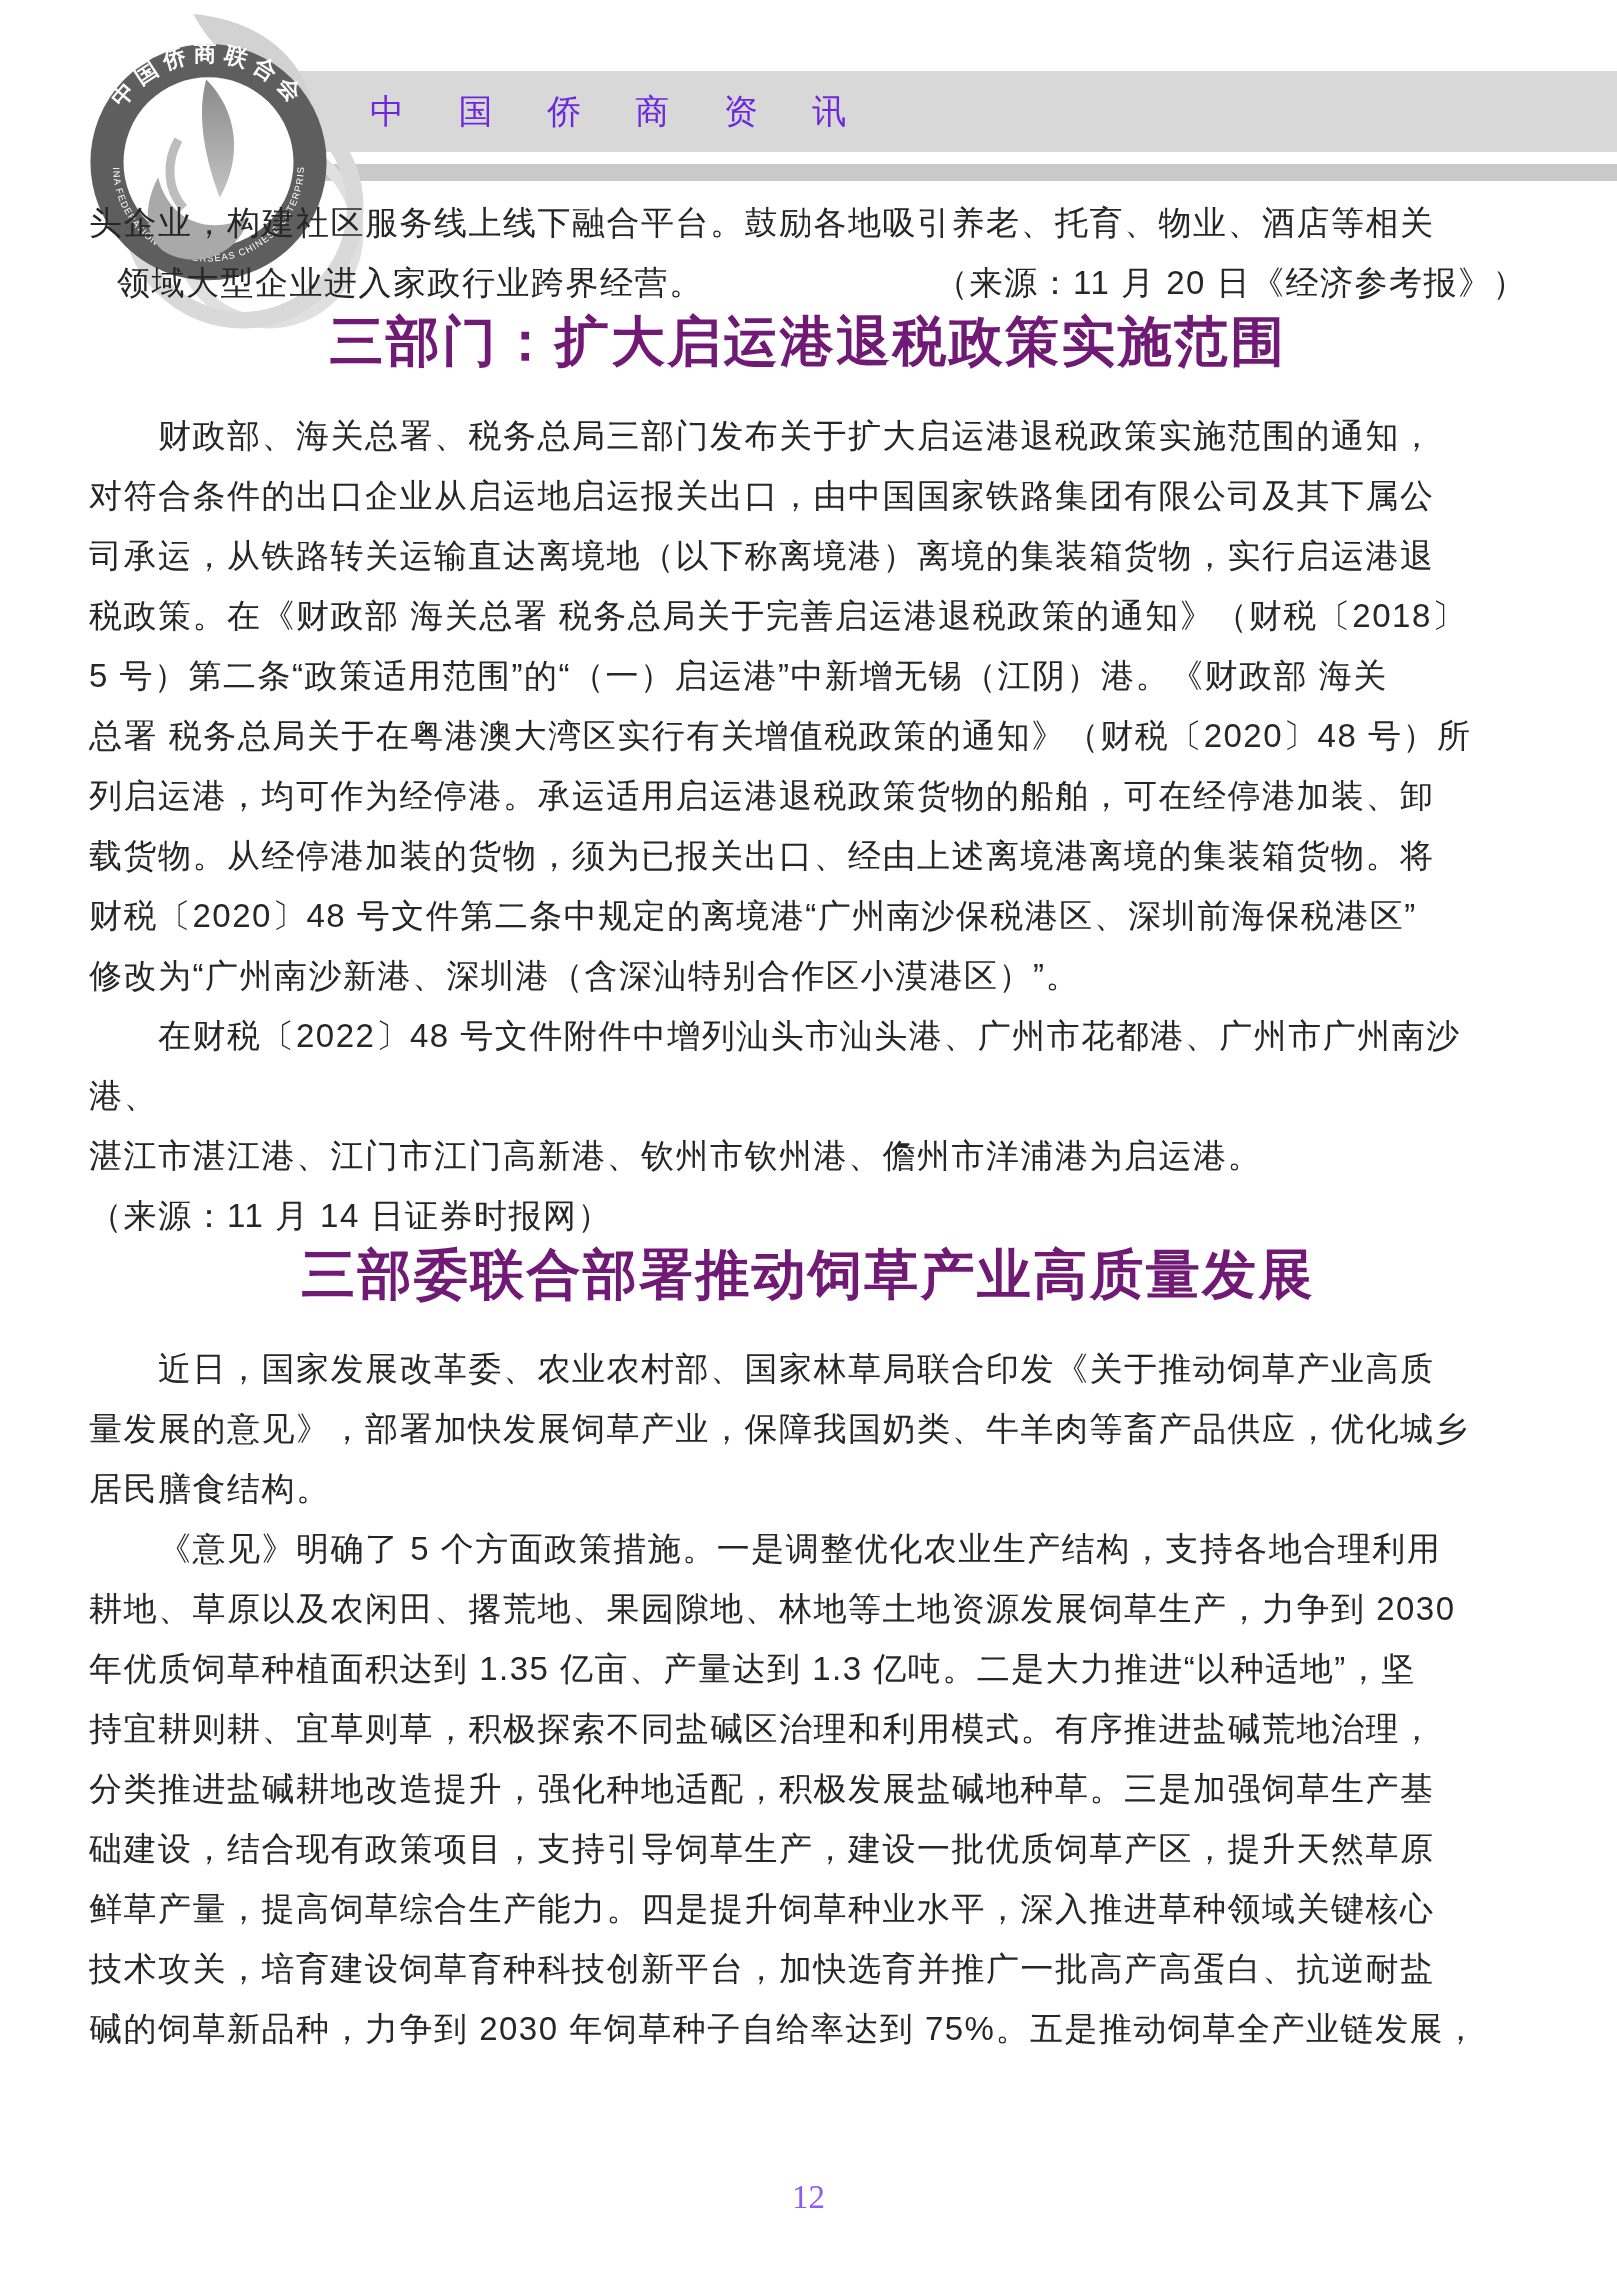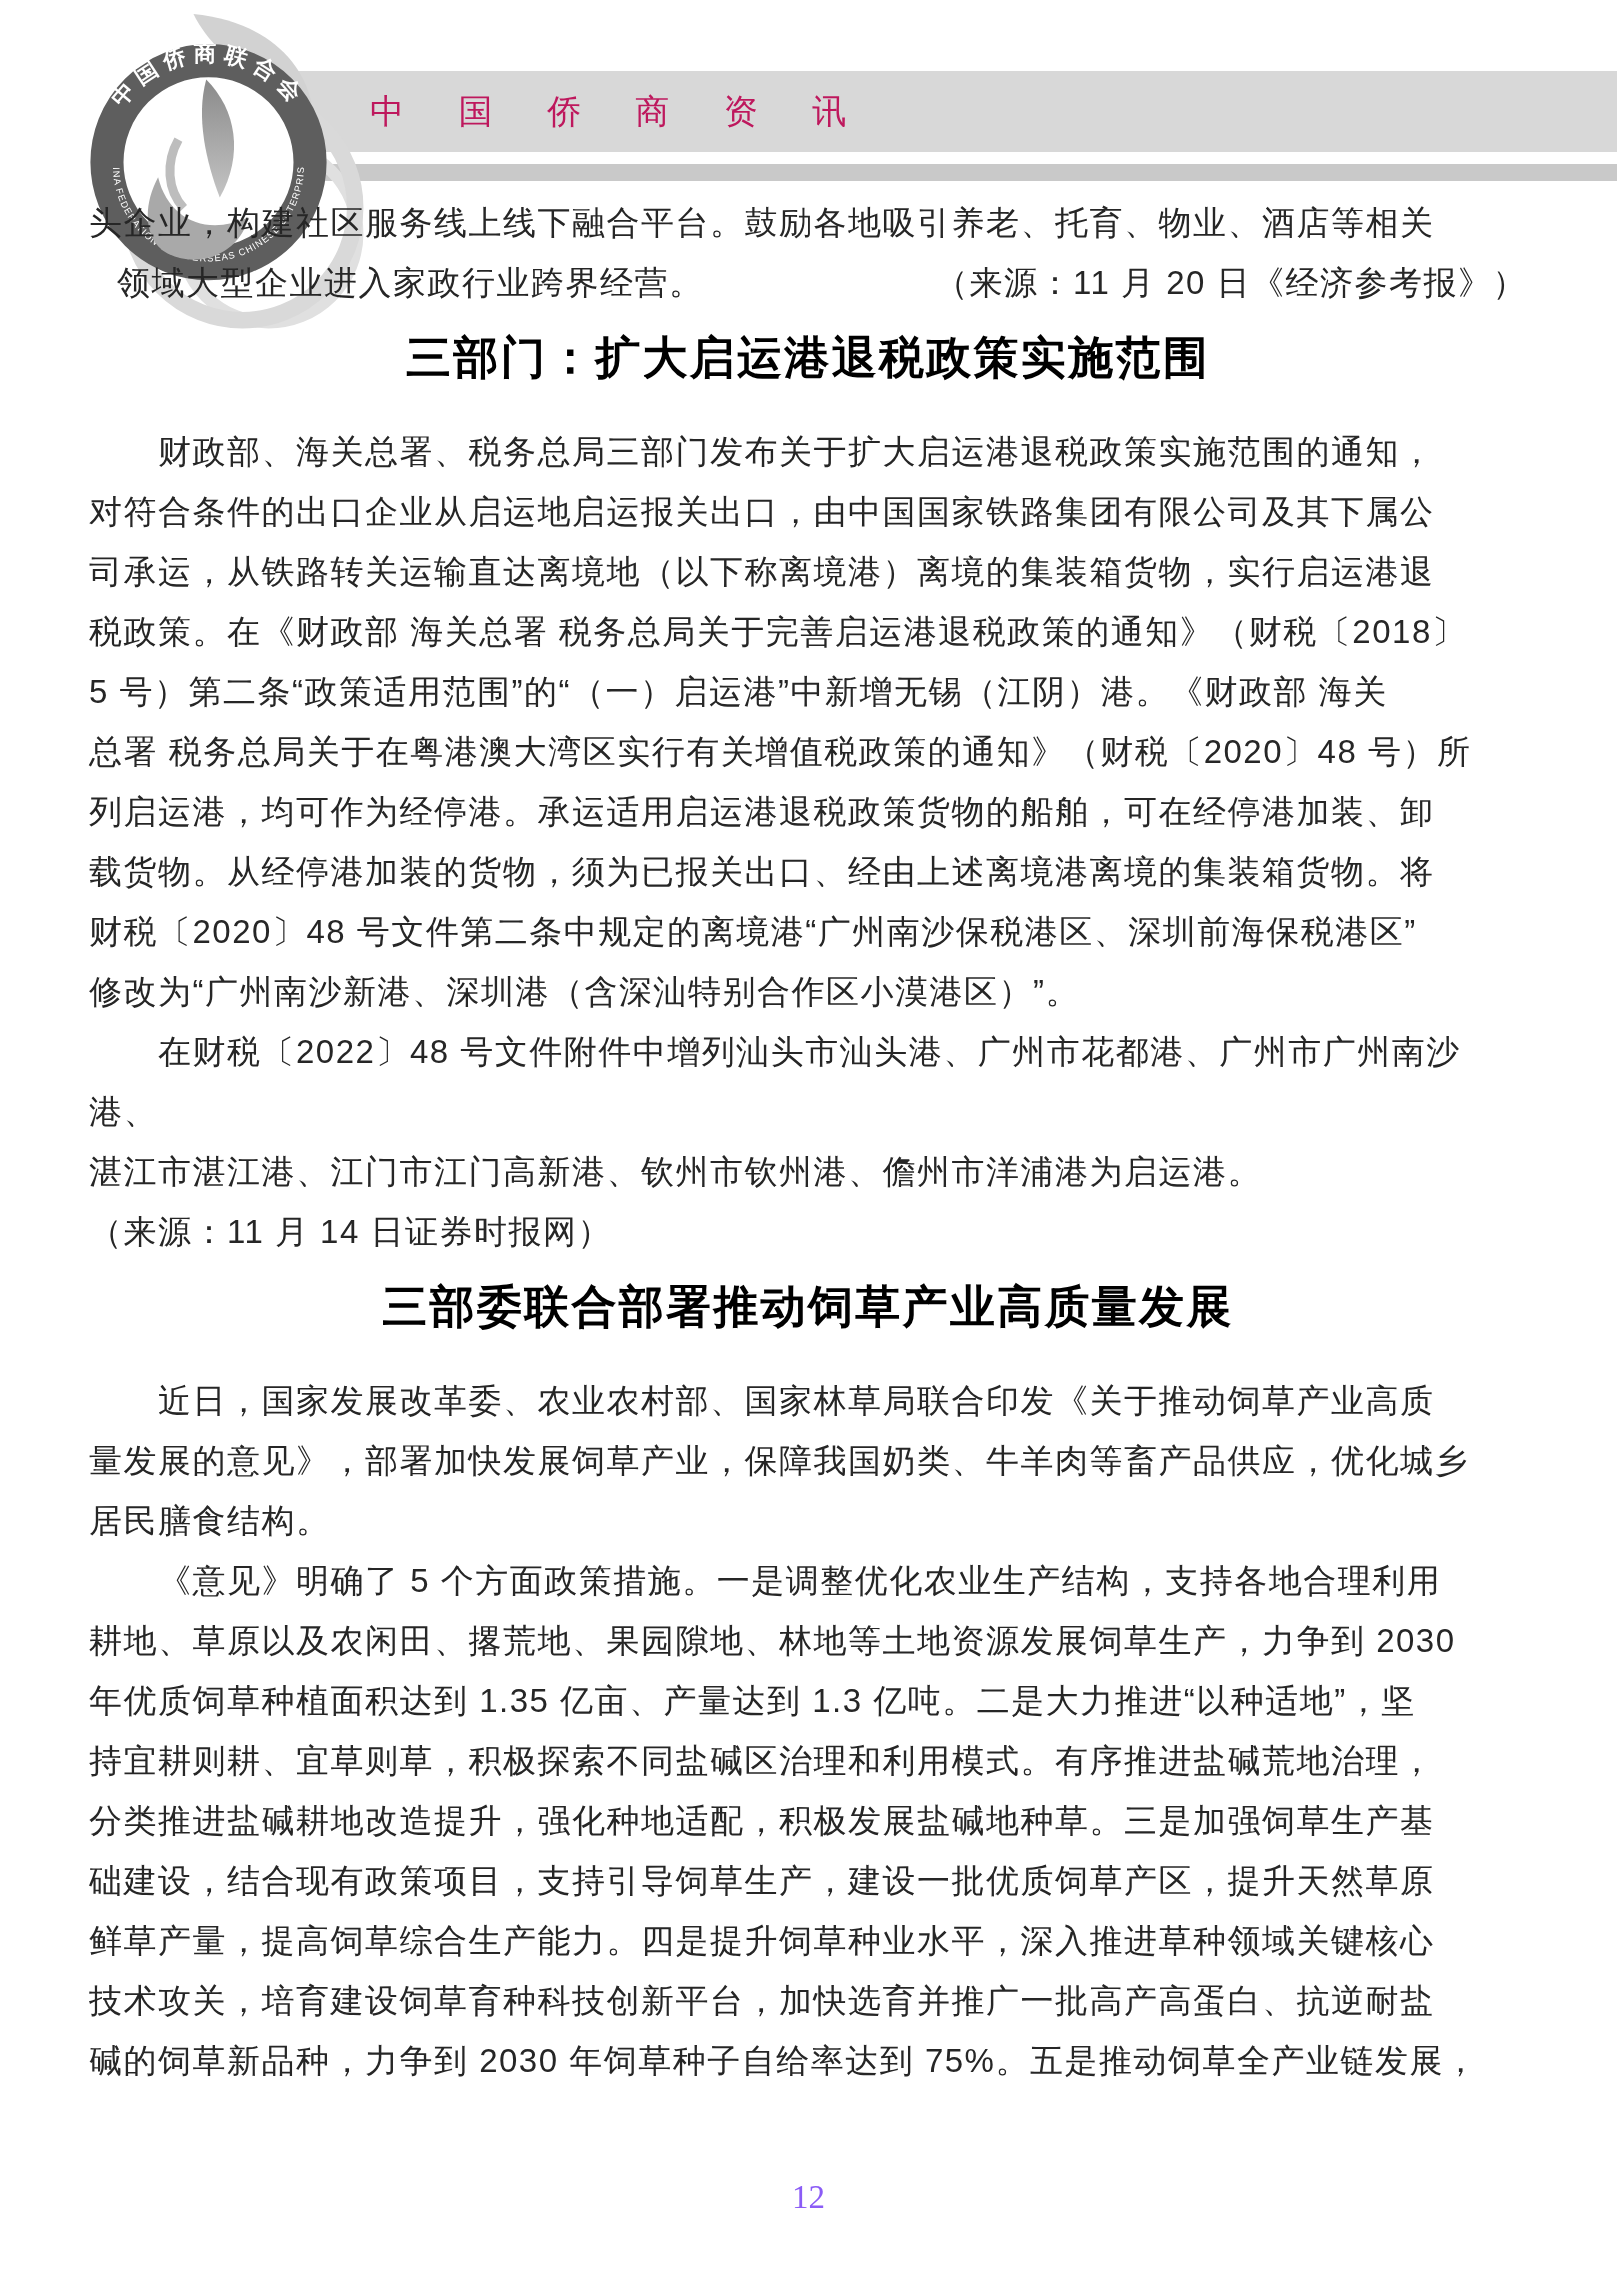--- a/index.html
+++ b/index.html
@@ -7,40 +7,40 @@
     width:1617px;height:2284px;position:relative;background:#ffffff;
     font-family:"Liberation Sans",sans-serif;overflow:hidden;
   }
   
   .band{
     position:absolute;left:224px;top:71px;right:0;height:81px;
     background:#d8d8d8;
   }
   .band-title{
     position:absolute;left:370px;top:71px;height:81px;line-height:81px;
-    font-size:34px;color:#be185d;letter-spacing:15px;word-spacing:15px;
+    font-size:34px;color:#6d28d9;letter-spacing:15px;word-spacing:15px;
     white-space:nowrap;
   }
   .band-thin{
     position:absolute;left:224px;top:164px;right:0;height:16.6px;
     background:#c9c9c9;
   }
   .logo{position:absolute;left:39px;top:7.5px;width:339px;height:346px;}
   
   .content{
     position:absolute;left:89px;top:193px;width:1438px;
     font-size:33px;line-height:60px;letter-spacing:1.5px;color:#262626;
   }
   .line{height:60px;white-space:nowrap;}
   .line-split{display:flex;justify-content:space-between;height:60px;margin-left:28px;}
   .para{white-space:pre-line;text-align:left;}
   .src{height:60px;line-height:60px;}
   h2.sec-title{
-    margin:16px;text-align:center;font-size:45px;line-height:57px;
-    font-weight:bold;color:#000000;letter-spacing:2.3px;
+    margin:0;text-align:center;font-size:54px;line-height:57px;
+    font-weight:bold;color:#701a75;letter-spacing:2.3px;
   }
   .mt-h1{margin-top:78px;}
   .mt-p1{margin-top:36px;}
   .mt-h2{margin-top:72px;}
   .mt-p2{margin-top:36px;}
   .page-num{
     position:absolute;left:0;right:0;top:2179px;text-align:center;
     font-family:"Liberation Serif",serif;font-size:33px;color:#8b5cf6;
   }
 </style>

